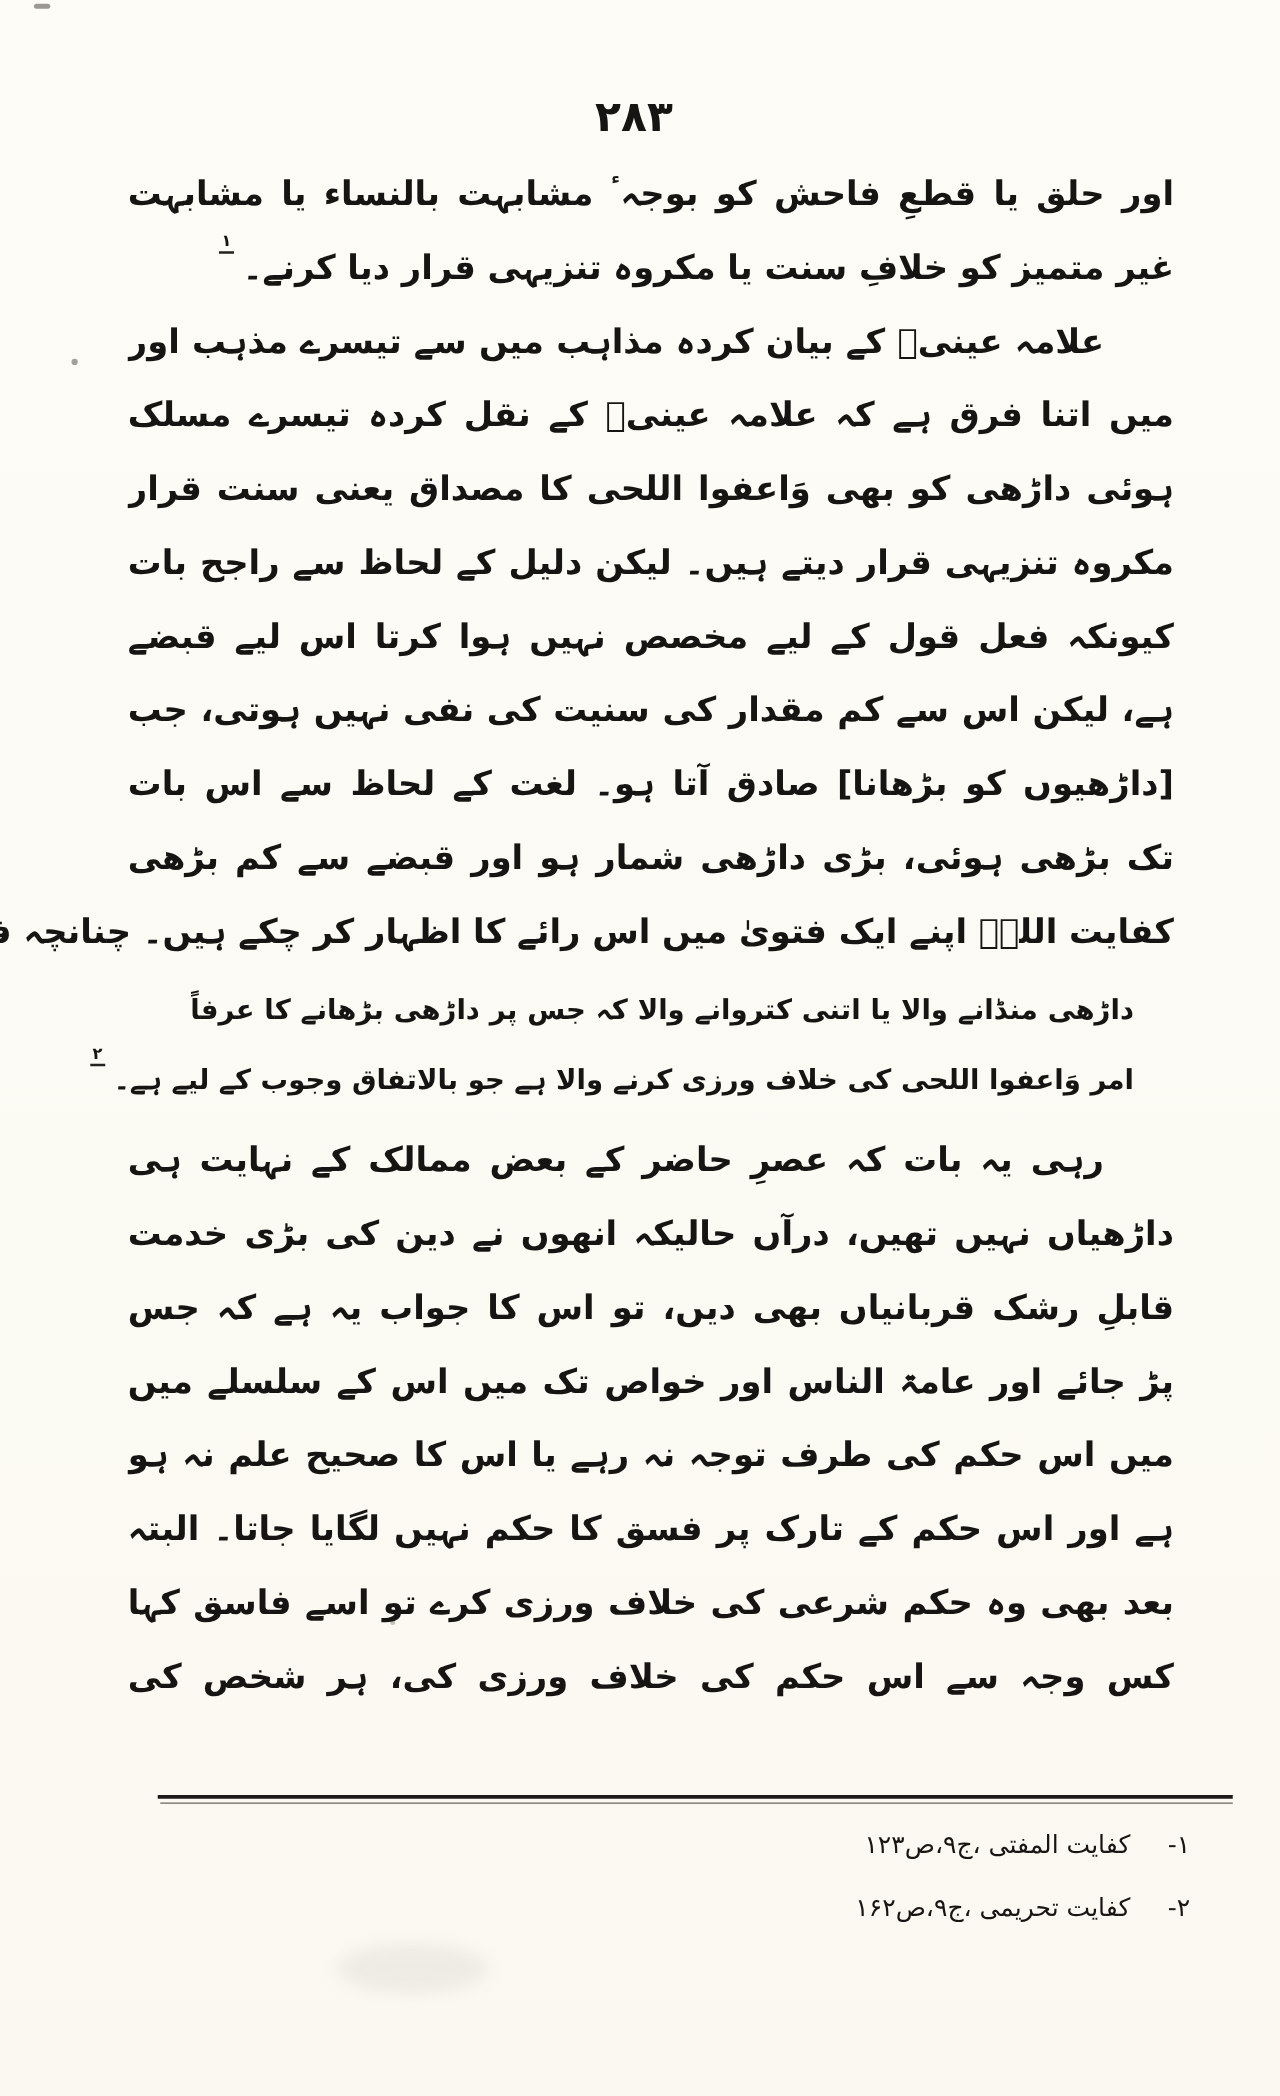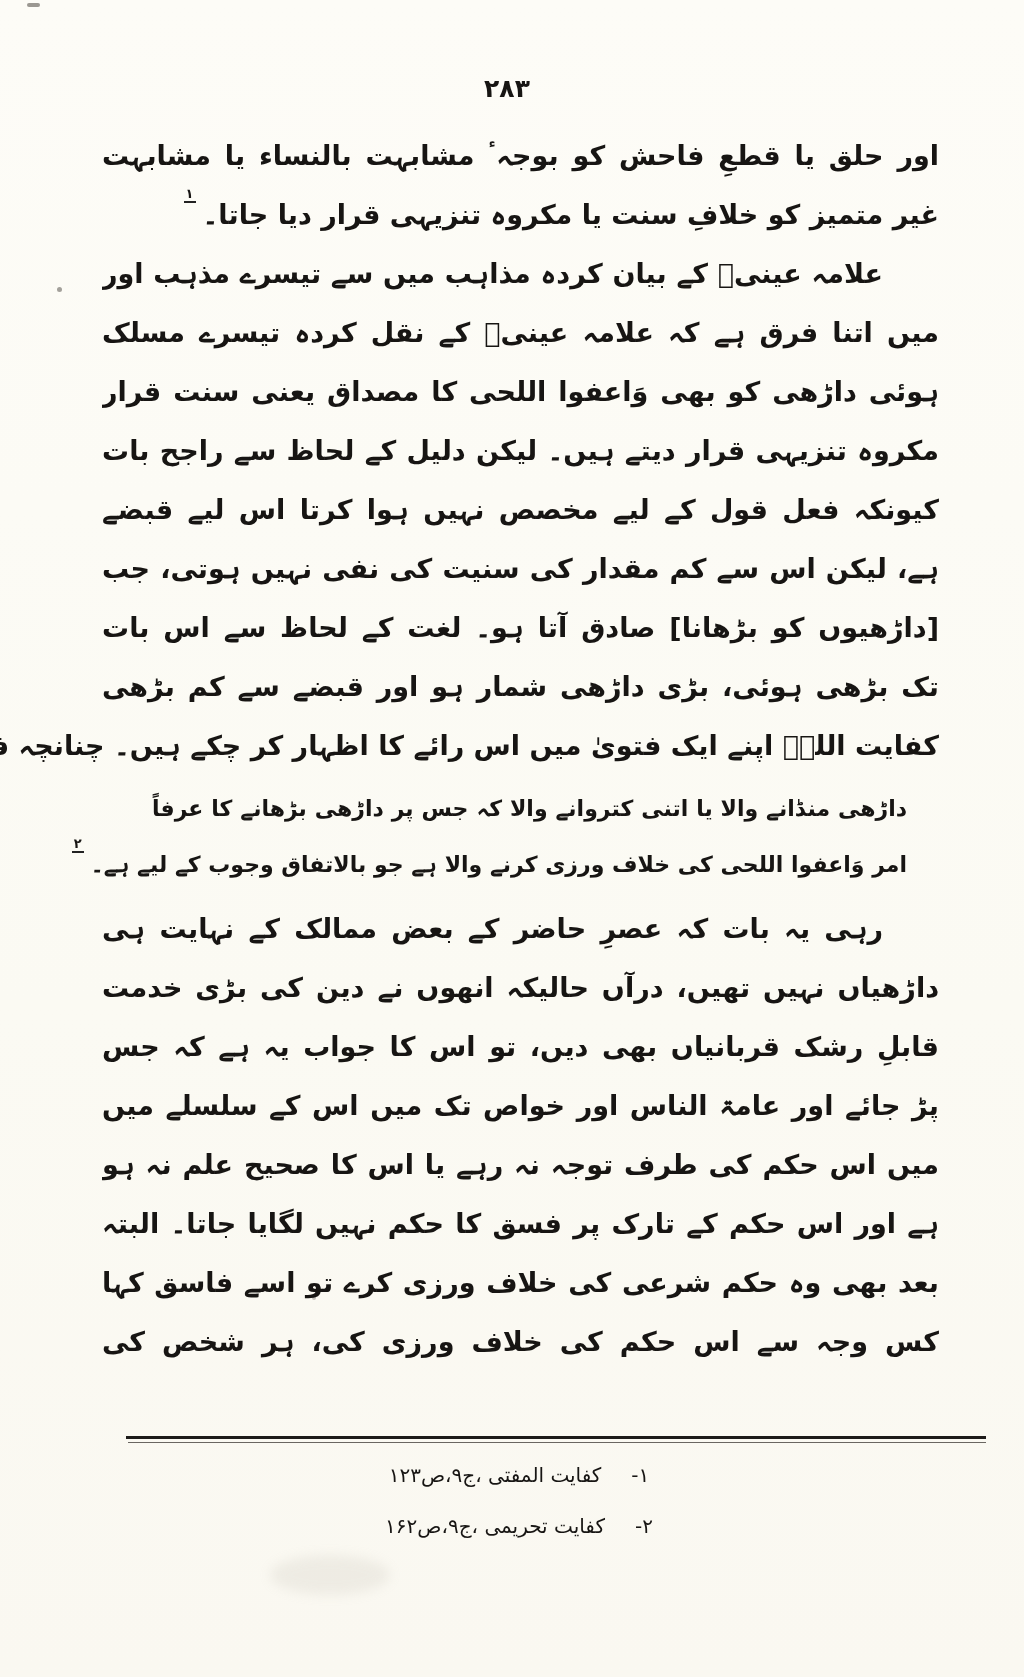--- a/index.html
+++ b/index.html
@@ -17,21 +17,21 @@
     direction: rtl;
     color: #171513;
     font-family: "DejaVu Sans", sans-serif;
   }
   .page-number {
     position: absolute;
     top: 74px;
     left: 0;
     right: 10px;
     text-align: center;
-    font-size: 25px;
+    font-size: 34px;
     font-weight: bold;
     letter-spacing: 2px;
   }
   .text-block {
     position: absolute;
     top: 126px;
     right: 85px;
     left: 102px;
   }
   .ln {
@@ -92,21 +92,21 @@
     left: 2px;
     right: 0;
     height: 1px;
     background: #6a6661;
   }
   .footnotes {
     position: absolute;
     top: 1450px;
     right: 72px;
     left: 86px;
-    text-align: center;
+    text-align: right;
   }
   .footnote {
     margin: 0;
     height: 51px;
     line-height: 51px;
     font-size: 20px;
     font-weight: normal;
     white-space: nowrap;
   }
   .fn-num {
@@ -140,21 +140,21 @@
 
   <div class="speck s1"></div>
   <div class="speck s2"></div>
   <div class="speck s3"></div>
   <div class="smudge"></div>
 
   <div class="page-number">۲۸۳</div>
 
   <main class="text-block">
     <p class="ln j"><span>اور حلق یا قطعِ فاحش کو بوجہٴ مشابہت بالنساء یا مشابہت بالعجم کے مکروہ تحریمی کہا جائے، اور قطعِ یسیر</span></p>
-    <p class="ln end"><span>غیر متمیز کو خلافِ سنت یا مکروہ تنزیہی قرار دیا جاتا۔</span><sup class="fnref">۱</sup></p>
+    <p class="ln end"><span>غیر متمیز کو خلافِ سنت یا مکروہ تنزیہی قرار دیا کرنے۔</span><sup class="fnref">۱</sup></p>
     <p class="ln j ind"><span>علامہ عینیؒ کے بیان کردہ مذاہب میں سے تیسرے مذہب اور حضرت مفتی صاحبؒ کی رائے</span></p>
     <p class="ln j"><span>میں اتنا فرق ہے کہ علامہ عینیؒ کے نقل کردہ تیسرے مسلک میں قطعِ یسیر غیر متمیز یا عرف کی حد تک بڑھی</span></p>
     <p class="ln j"><span>ہوئی داڑھی کو بھی وَاعفوا اللحی کا مصداق یعنی سنت قرار دیا گیا ہے اور حضرت مفتی صاحبؒ اسے</span></p>
     <p class="ln j"><span>مکروہ تنزیہی قرار دیتے ہیں۔ لیکن دلیل کے لحاظ سے راجح بات وہ ہے جسے علامہ عینیؒ نے نقل کیا ہے</span></p>
     <p class="ln j"><span>کیونکہ فعل قول کے لیے مخصص نہیں ہوا کرتا اس لیے قبضے والی روایت سے قبضے کی سنیت ثابت ہوتی</span></p>
     <p class="ln j"><span>ہے، لیکن اس سے کم مقدار کی سنیت کی نفی نہیں ہوتی، جب کہ اس پر کما حقہ وَاعــفــوا الــلــحــی</span></p>
     <p class="ln j"><span>[داڑھیوں کو بڑھانا] صادق آتا ہو۔ لغت کے لحاظ سے اس بات کی کوئی دلیل نہیں ہے کہ ایک قبضے</span></p>
     <p class="ln j"><span>تک بڑھی ہوئی، بڑی داڑھی شمار ہو اور قبضے سے کم بڑھی ہوئی، بڑی داڑھی نہ قرار پائے۔ بلکہ خود مفتی</span></p>
     <p class="ln end"><span>کفایت اللہؒ اپنے ایک فتویٰ میں اس رائے کا اظہار کر چکے ہیں۔ چنانچہ فرماتے ہیں:</span></p>
 

